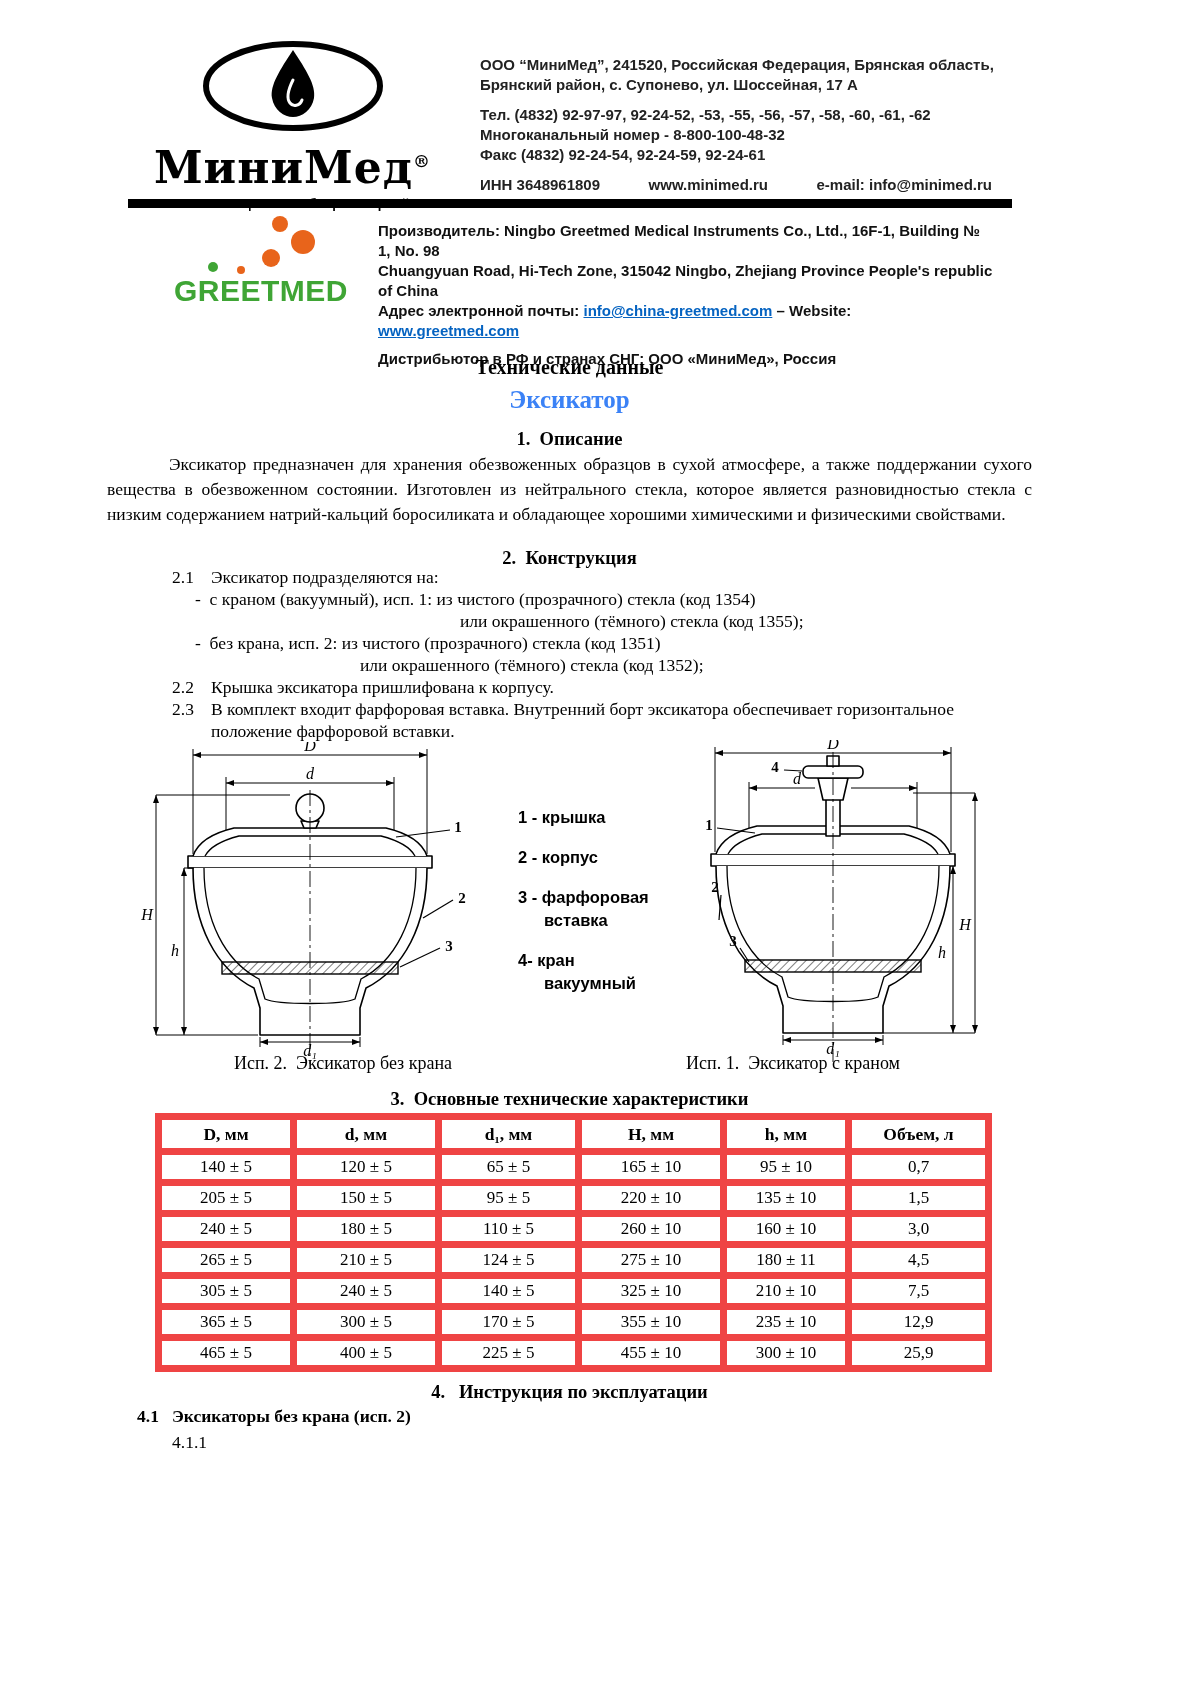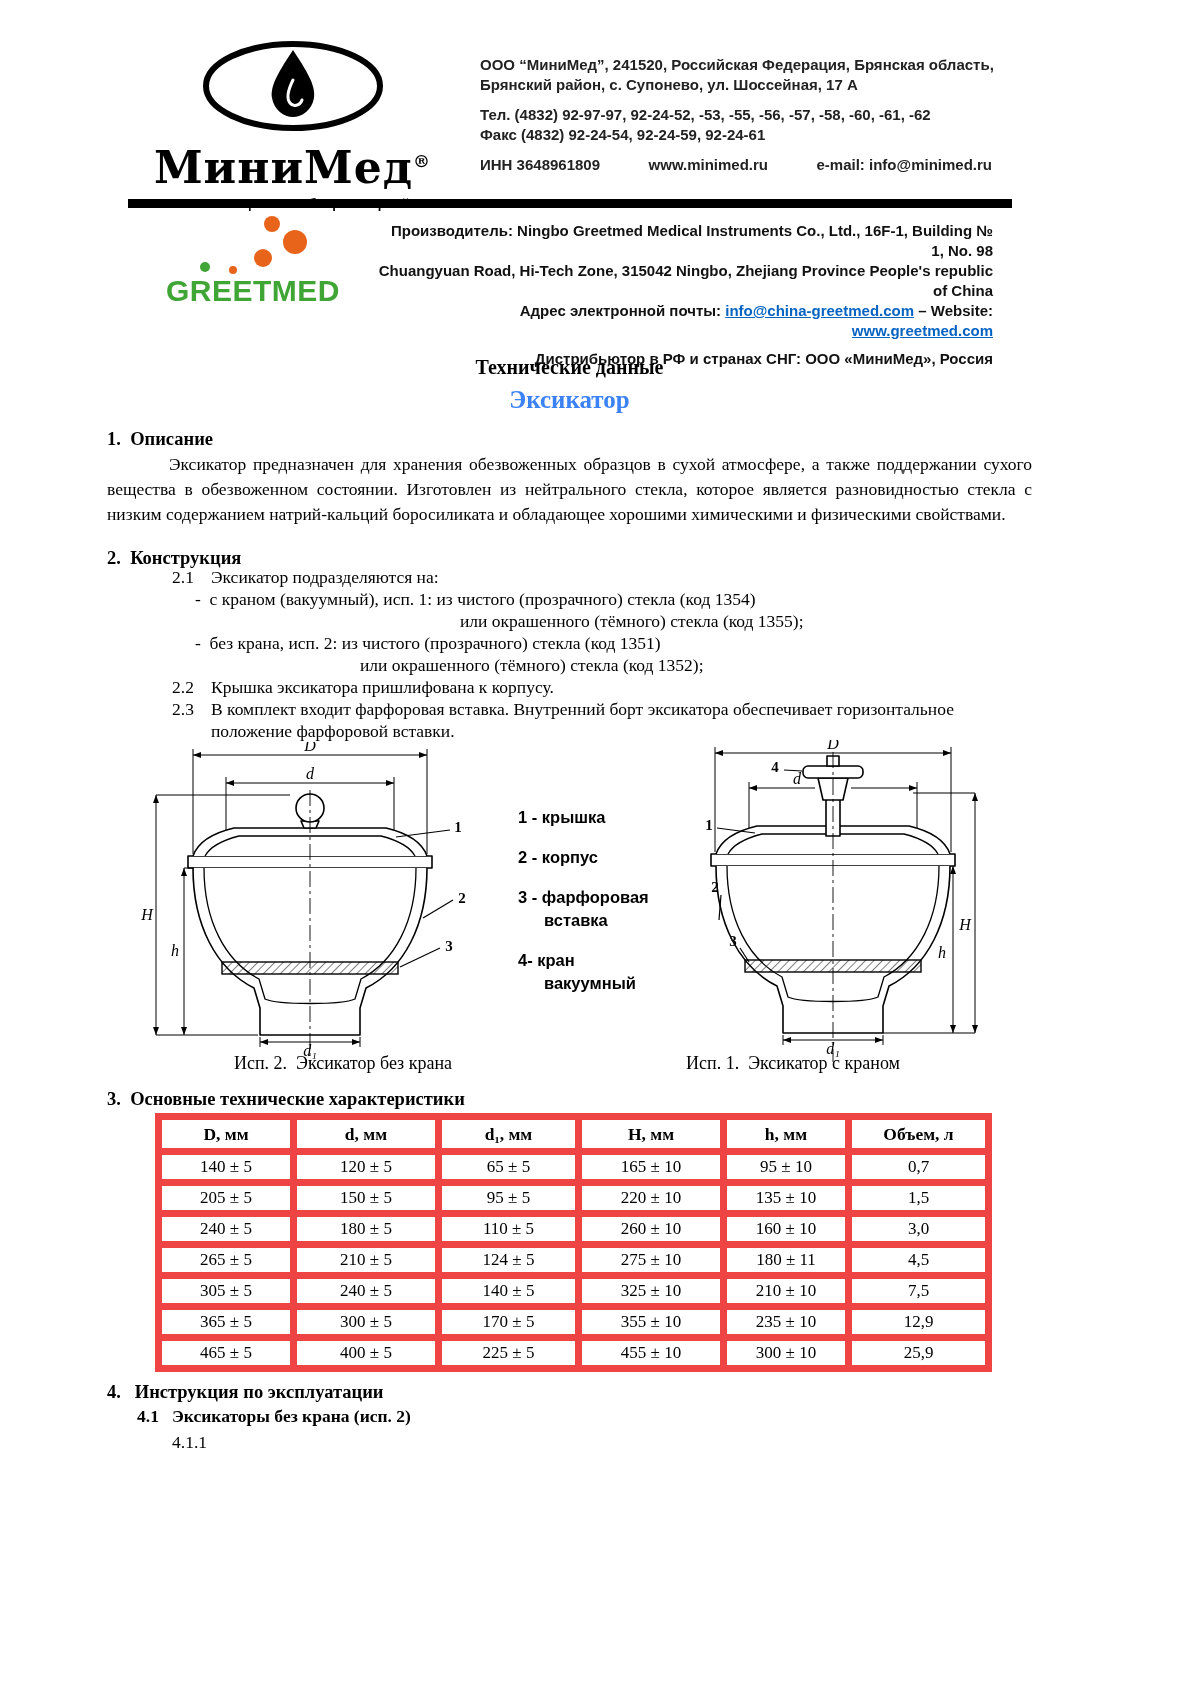--- a/index.html
+++ b/index.html
@@ -14,32 +14,32 @@
   .mm-logo{left:140px;top:40px;width:305px;text-align:center}
   .mm-brand{font-family:"DejaVu Serif",serif;font-weight:bold;font-size:44px;line-height:46px;letter-spacing:1px;margin-top:2px}
   .mm-reg{font-size:17px;vertical-align:super}
   .mm-tagline{font-family:"Liberation Sans","DejaVu Sans",sans-serif;font-weight:bold;font-size:13px;letter-spacing:4px;margin-top:5px}
   .hdr-info{left:480px;top:55px;width:545px;font-weight:bold;font-size:15px;line-height:20px;color:#222}
   .hdr-group{margin-bottom:10px}
   .inn-row{display:flex;width:512px;justify-content:space-between}
   .bar{left:128px;top:199px;width:884px;height:9px;background:#000}
 
   
-  .gm-logo{left:160px;top:210px;width:215px;height:106px}
+  .gm-logo{left:168px;top:210px;width:215px;height:106px}
   .gm-dots{position:absolute;left:15px;top:0}
   .gm-text{position:absolute;left:6px;top:64px;font-family:"Liberation Sans","DejaVu Sans",sans-serif;
            font-weight:bold;font-size:30px;letter-spacing:.5px;color:#3FA535}
-  .manu{left:378px;top:221px;width:615px;font-weight:bold;font-size:15px;line-height:20px;color:#111;text-align:right}
+  .manu{left:378px;top:221px;width:615px;font-weight:bold;font-size:15px;line-height:20px;color:#111;text-align:left}
   .manu .dist{margin-top:8px}
   .link{color:#0563C1;text-decoration:underline;cursor:pointer;font-weight:bold}
 
   
   .doc-title{left:107px;top:356px;width:925px;text-align:center;font-weight:bold;font-size:20px}
   .product-title{left:107px;top:386px;width:925px;text-align:center;font-weight:bold;font-size:25px;color:#3b82f6}
-  .sec-h{left:107px;width:925px;text-align:left;font-weight:bold;font-size:18.5px}
+  .sec-h{left:107px;width:925px;text-align:center;font-weight:bold;font-size:18.5px}
   .h1{top:429px}.h2{top:548px}.h3{top:1089px}.h4{top:1382px}
   .p1{left:107px;top:452px;width:925px;font-size:17.5px;line-height:25px;text-align:justify;text-indent:62px}
   .lst{left:107px;top:566px;width:925px;font-size:17.5px;line-height:22px}
   .li{display:flex;margin-left:65px}
   .li .num{flex:0 0 39px}
   .b{margin-left:88px}
   .b1b{margin-left:353px}
   .b2b{margin-left:253px}
 
   
@@ -85,20 +85,21 @@
   <div class="mm-tagline">поставщик лабораторий</div>
 </div>
 
 <div class="abs hdr-info sans">
   <div class="hdr-group">
     <div>ООО “МиниМед”, 241520, Российская Федерация, Брянская область,</div>
     <div>Брянский район, с. Супонево, ул. Шоссейная, 17 А</div>
   </div>
   <div class="hdr-group">
     <div>Тел. (4832) 92-97-97, 92-24-52, -53, -55, -56, -57, -58, -60, -61, -62</div>
+    <div>Многоканальный номер - 8-800-100-48-32</div>
     <div>Факс (4832) 92-24-54, 92-24-59, 92-24-61</div>
   </div>
   <div class="inn-row">
     <span>ИНН 3648961809</span>
     <span>www.minimed.ru</span>
     <span>e-mail: info@minimed.ru</span>
   </div>
 </div>
 
 <div class="abs bar"></div>

